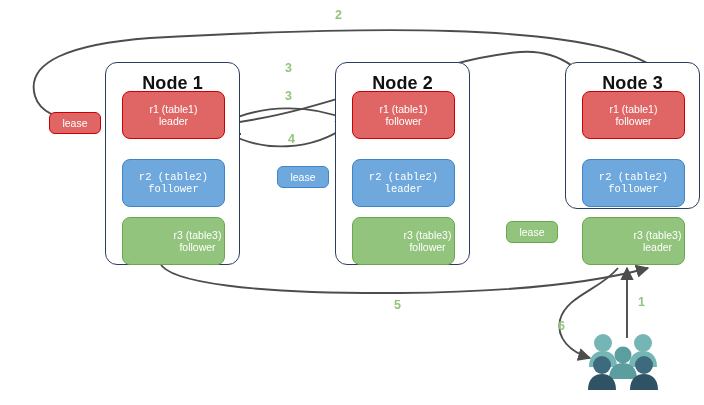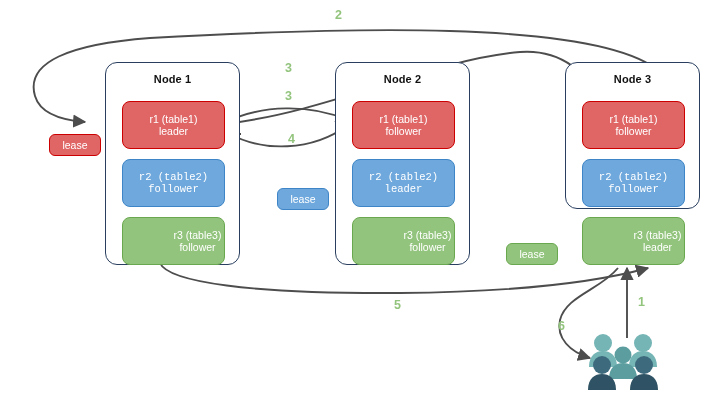--- a/index.html
+++ b/index.html
@@ -23,21 +23,21 @@
     border-radius: 12px;
     background: #ffffff;
     z-index: 5;
   }
   .node-title {
     position: absolute;
     top: 10px;
     left: 0;
     right: 0;
     text-align: center;
-    font-size: 11px;
+    font-size: 18px;
     font-weight: bold;
     color: #111111;
     letter-spacing: 0.1px;
   }
   
   .replica {
     position: absolute;
     left: 16px;
     width: 103px;
     height: 48px;
@@ -48,37 +48,36 @@
     align-items: center;
     justify-content: center;
     line-height: 1.18;
     font-size: 10.5px;
     color: #ffffff;
   }
   .replica .ln { display: block; text-align: center; }
   .rep-red   { background: #e06666; border: 1.4px solid #cc0000; }
   .rep-blue  { background: #6fa8dc; border: 1.4px solid #3d85c6; font-family: Liberation Mono, monospace; }
   .rep-green { background: #93c47d; border: 1.4px solid #6aa84f; padding-left: 48px; }
-  .rep-1 { top: 38px; }
+  .rep-1 { top: 28px; }
   .rep-2 { top: 96px; }
   .rep-3 { top: 154px; }
 
   
   .lease {
     position: absolute;
     box-sizing: border-box;
     height: 22px;
     border-radius: 6px;
     display: flex;
     align-items: center;
     justify-content: center;
     font-size: 10.5px;
     color: #ffffff;
     z-index: 6;
-    margin-top: 22px;
   }
   .lease-red   { background: #e06666; border: 1.4px solid #cc0000; }
   .lease-blue  { background: #6fa8dc; border: 1.4px solid #3d85c6; }
   .lease-green { background: #93c47d; border: 1.4px solid #6aa84f; }
 
   
   .edge-label {
     position: absolute;
     font-size: 12.5px;
     font-weight: bold;

